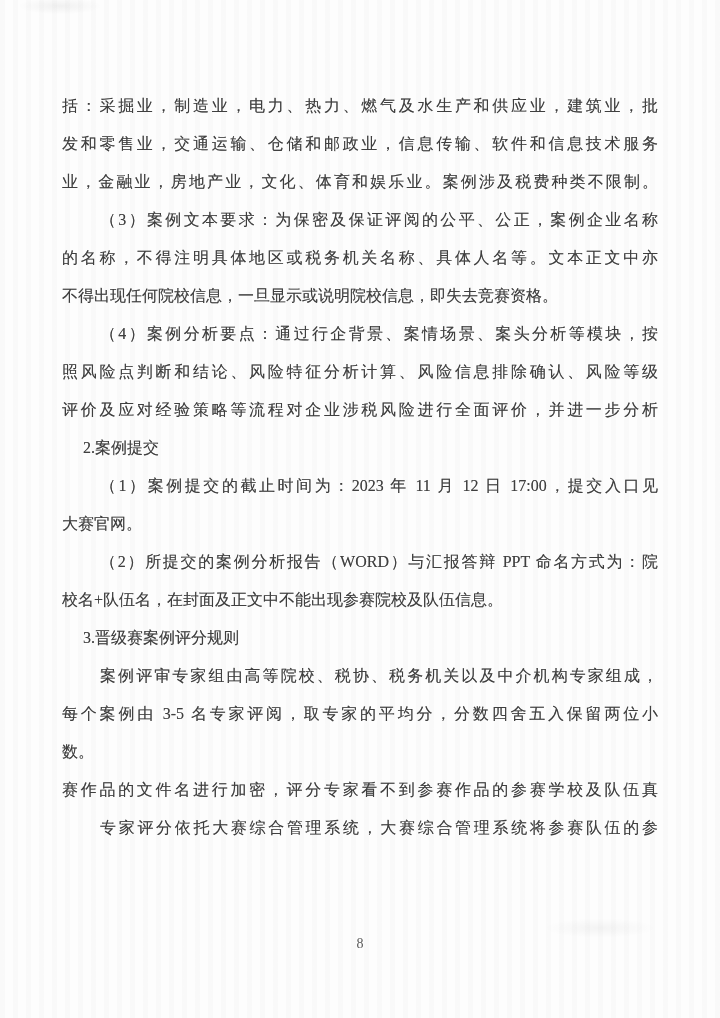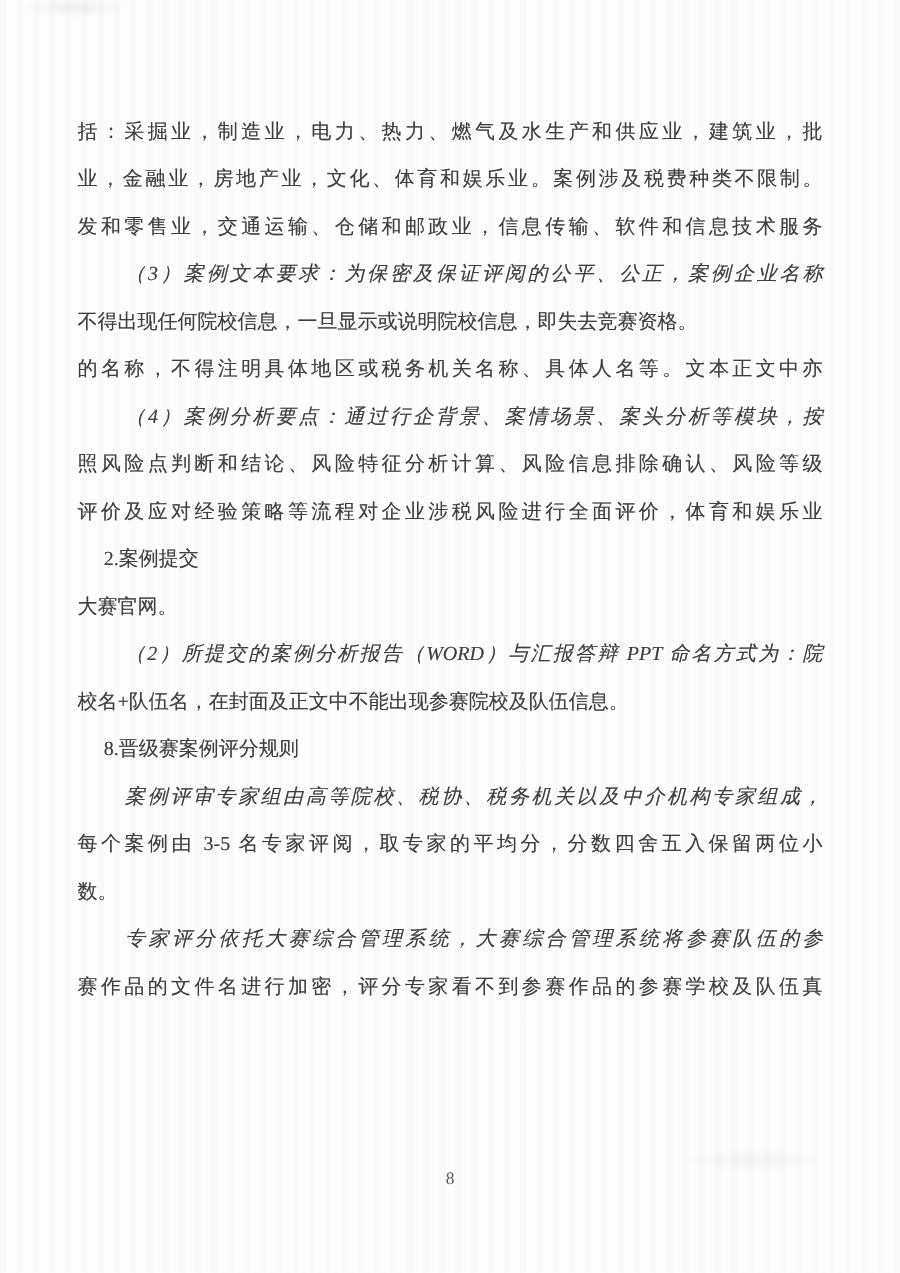--- a/index.html
+++ b/index.html
@@ -41,53 +41,54 @@
 
   
   .line.fill {
     white-space: normal;
     text-align: justify;
     text-align-last: justify;
     text-justify: inter-character;
   }
 
   
-  .line.indent2 { padding-left: 38px; font-style: italic; }
+  .line.indent2 { padding-left: 38px; }
   .line.indent2.fill { padding-left: 38px; }
   .line.indent1 { padding-left: 21px; }
 
   .footer {
     position: absolute;
     top: 936px;
     left: 0;
     width: 720px;
     text-align: center;
     font-size: 14px;
     color: #5a5a5a;
     font-family: "Liberation Serif", "DejaVu Serif", serif;
   }
 </style>
 </head>
 <body>
 
 <div class="content">
   <div class="line fill">括：采掘业，制造业，电力、热力、燃气及水生产和供应业，建筑业，批</div>
+  <div class="line fill">发和零售业，交通运输、仓储和邮政业，信息传输、软件和信息技术服务</div>
   <div class="line fill">业，金融业，房地产业，文化、体育和娱乐业。案例涉及税费种类不限制。</div>
-  <div class="line fill">发和零售业，交通运输、仓储和邮政业，信息传输、软件和信息技术服务</div>
   <div class="line fill indent2">（3）案例文本要求：为保密及保证评阅的公平、公正，案例企业名称</div>
+  <div class="line fill">的名称，不得注明具体地区或税务机关名称、具体人名等。文本正文中亦</div>
   <div class="line">不得出现任何院校信息，一旦显示或说明院校信息，即失去竞赛资格。</div>
-  <div class="line fill">的名称，不得注明具体地区或税务机关名称、具体人名等。文本正文中亦</div>
   <div class="line fill indent2">（4）案例分析要点：通过行企背景、案情场景、案头分析等模块，按</div>
   <div class="line fill">照风险点判断和结论、风险特征分析计算、风险信息排除确认、风险等级</div>
-  <div class="line fill">评价及应对经验策略等流程对企业涉税风险进行全面评价，体育和娱乐业</div>
+  <div class="line fill">评价及应对经验策略等流程对企业涉税风险进行全面评价，并进一步分析</div>
   <div class="line indent1">2.案例提交</div>
+  <div class="line fill indent2">（1）案例提交的截止时间为：2023 年 11 月 12 日 17:00，提交入口见</div>
   <div class="line">大赛官网。</div>
   <div class="line fill indent2">（2）所提交的案例分析报告（WORD）与汇报答辩 PPT 命名方式为：院</div>
   <div class="line">校名+队伍名，在封面及正文中不能出现参赛院校及队伍信息。</div>
-  <div class="line indent1">8.晋级赛案例评分规则</div>
+  <div class="line indent1">3.晋级赛案例评分规则</div>
   <div class="line fill indent2">案例评审专家组由高等院校、税协、税务机关以及中介机构专家组成，</div>
   <div class="line fill">每个案例由 3-5 名专家评阅，取专家的平均分，分数四舍五入保留两位小</div>
   <div class="line">数。</div>
+  <div class="line fill">赛作品的文件名进行加密，评分专家看不到参赛作品的参赛学校及队伍真</div>
   <div class="line fill indent2">专家评分依托大赛综合管理系统，大赛综合管理系统将参赛队伍的参</div>
-  <div class="line fill">赛作品的文件名进行加密，评分专家看不到参赛作品的参赛学校及队伍真</div>
 </div>
 
 <div class="footer">8</div>
 
 </body></html>

